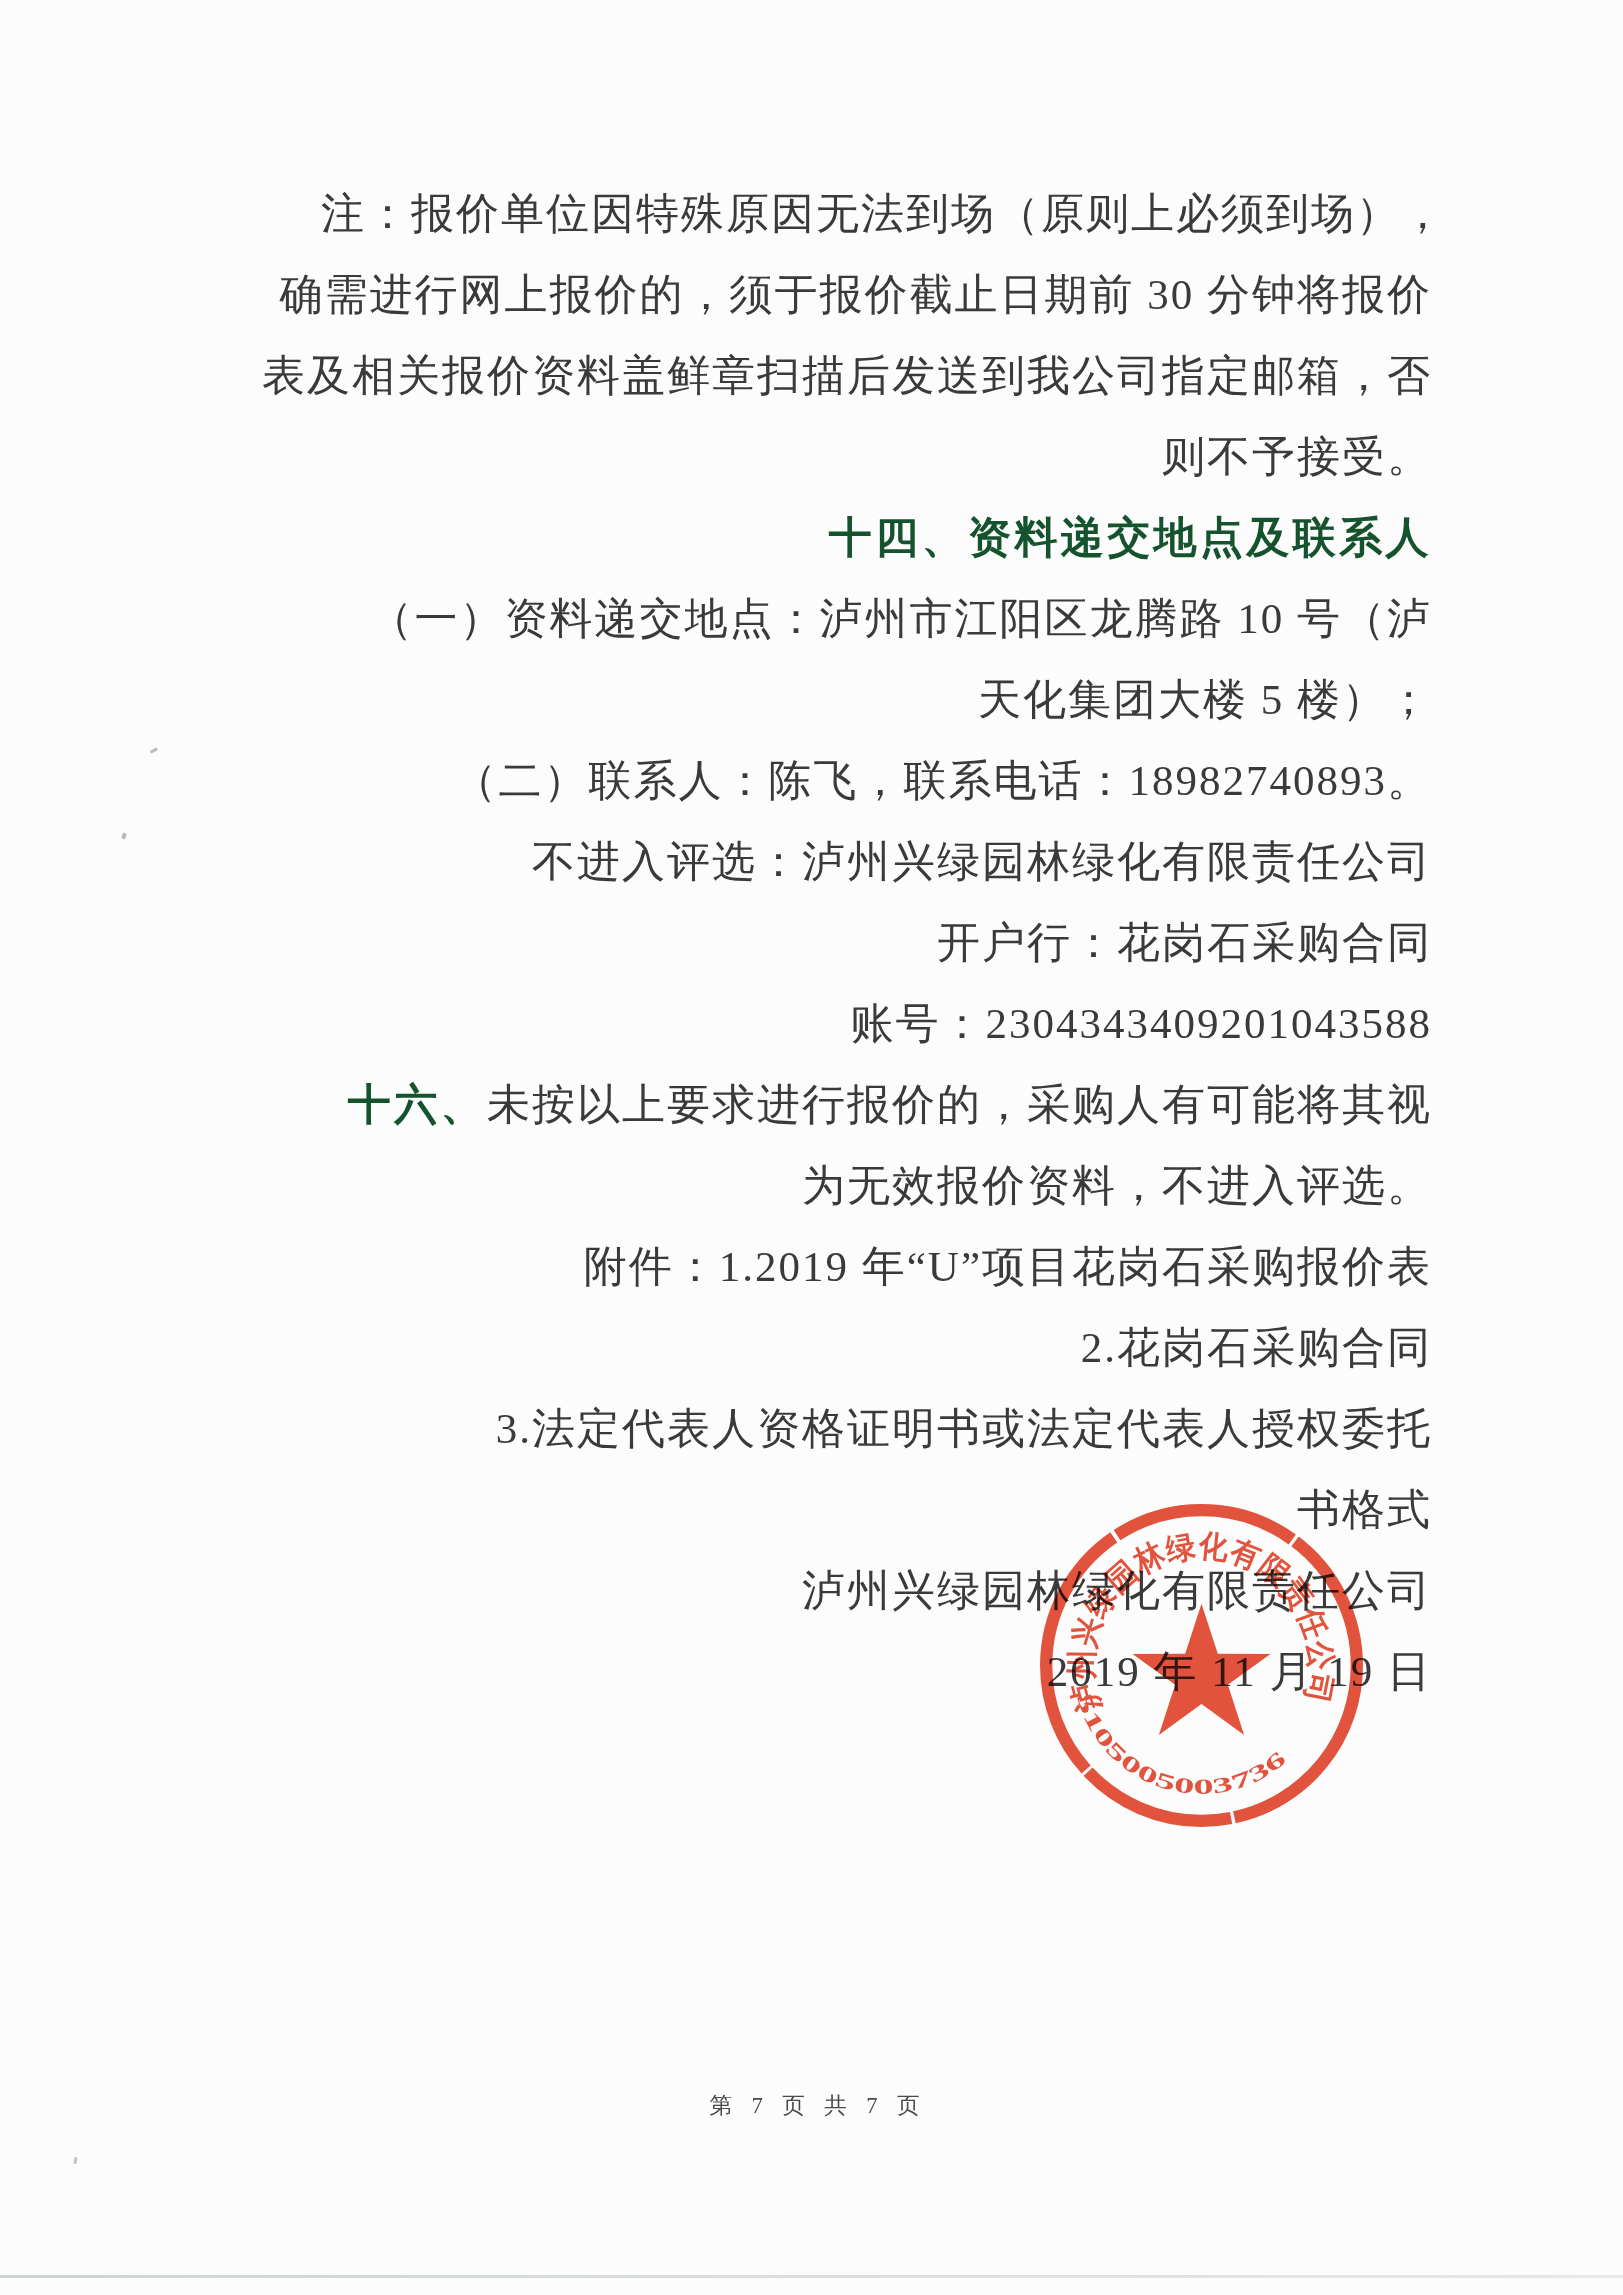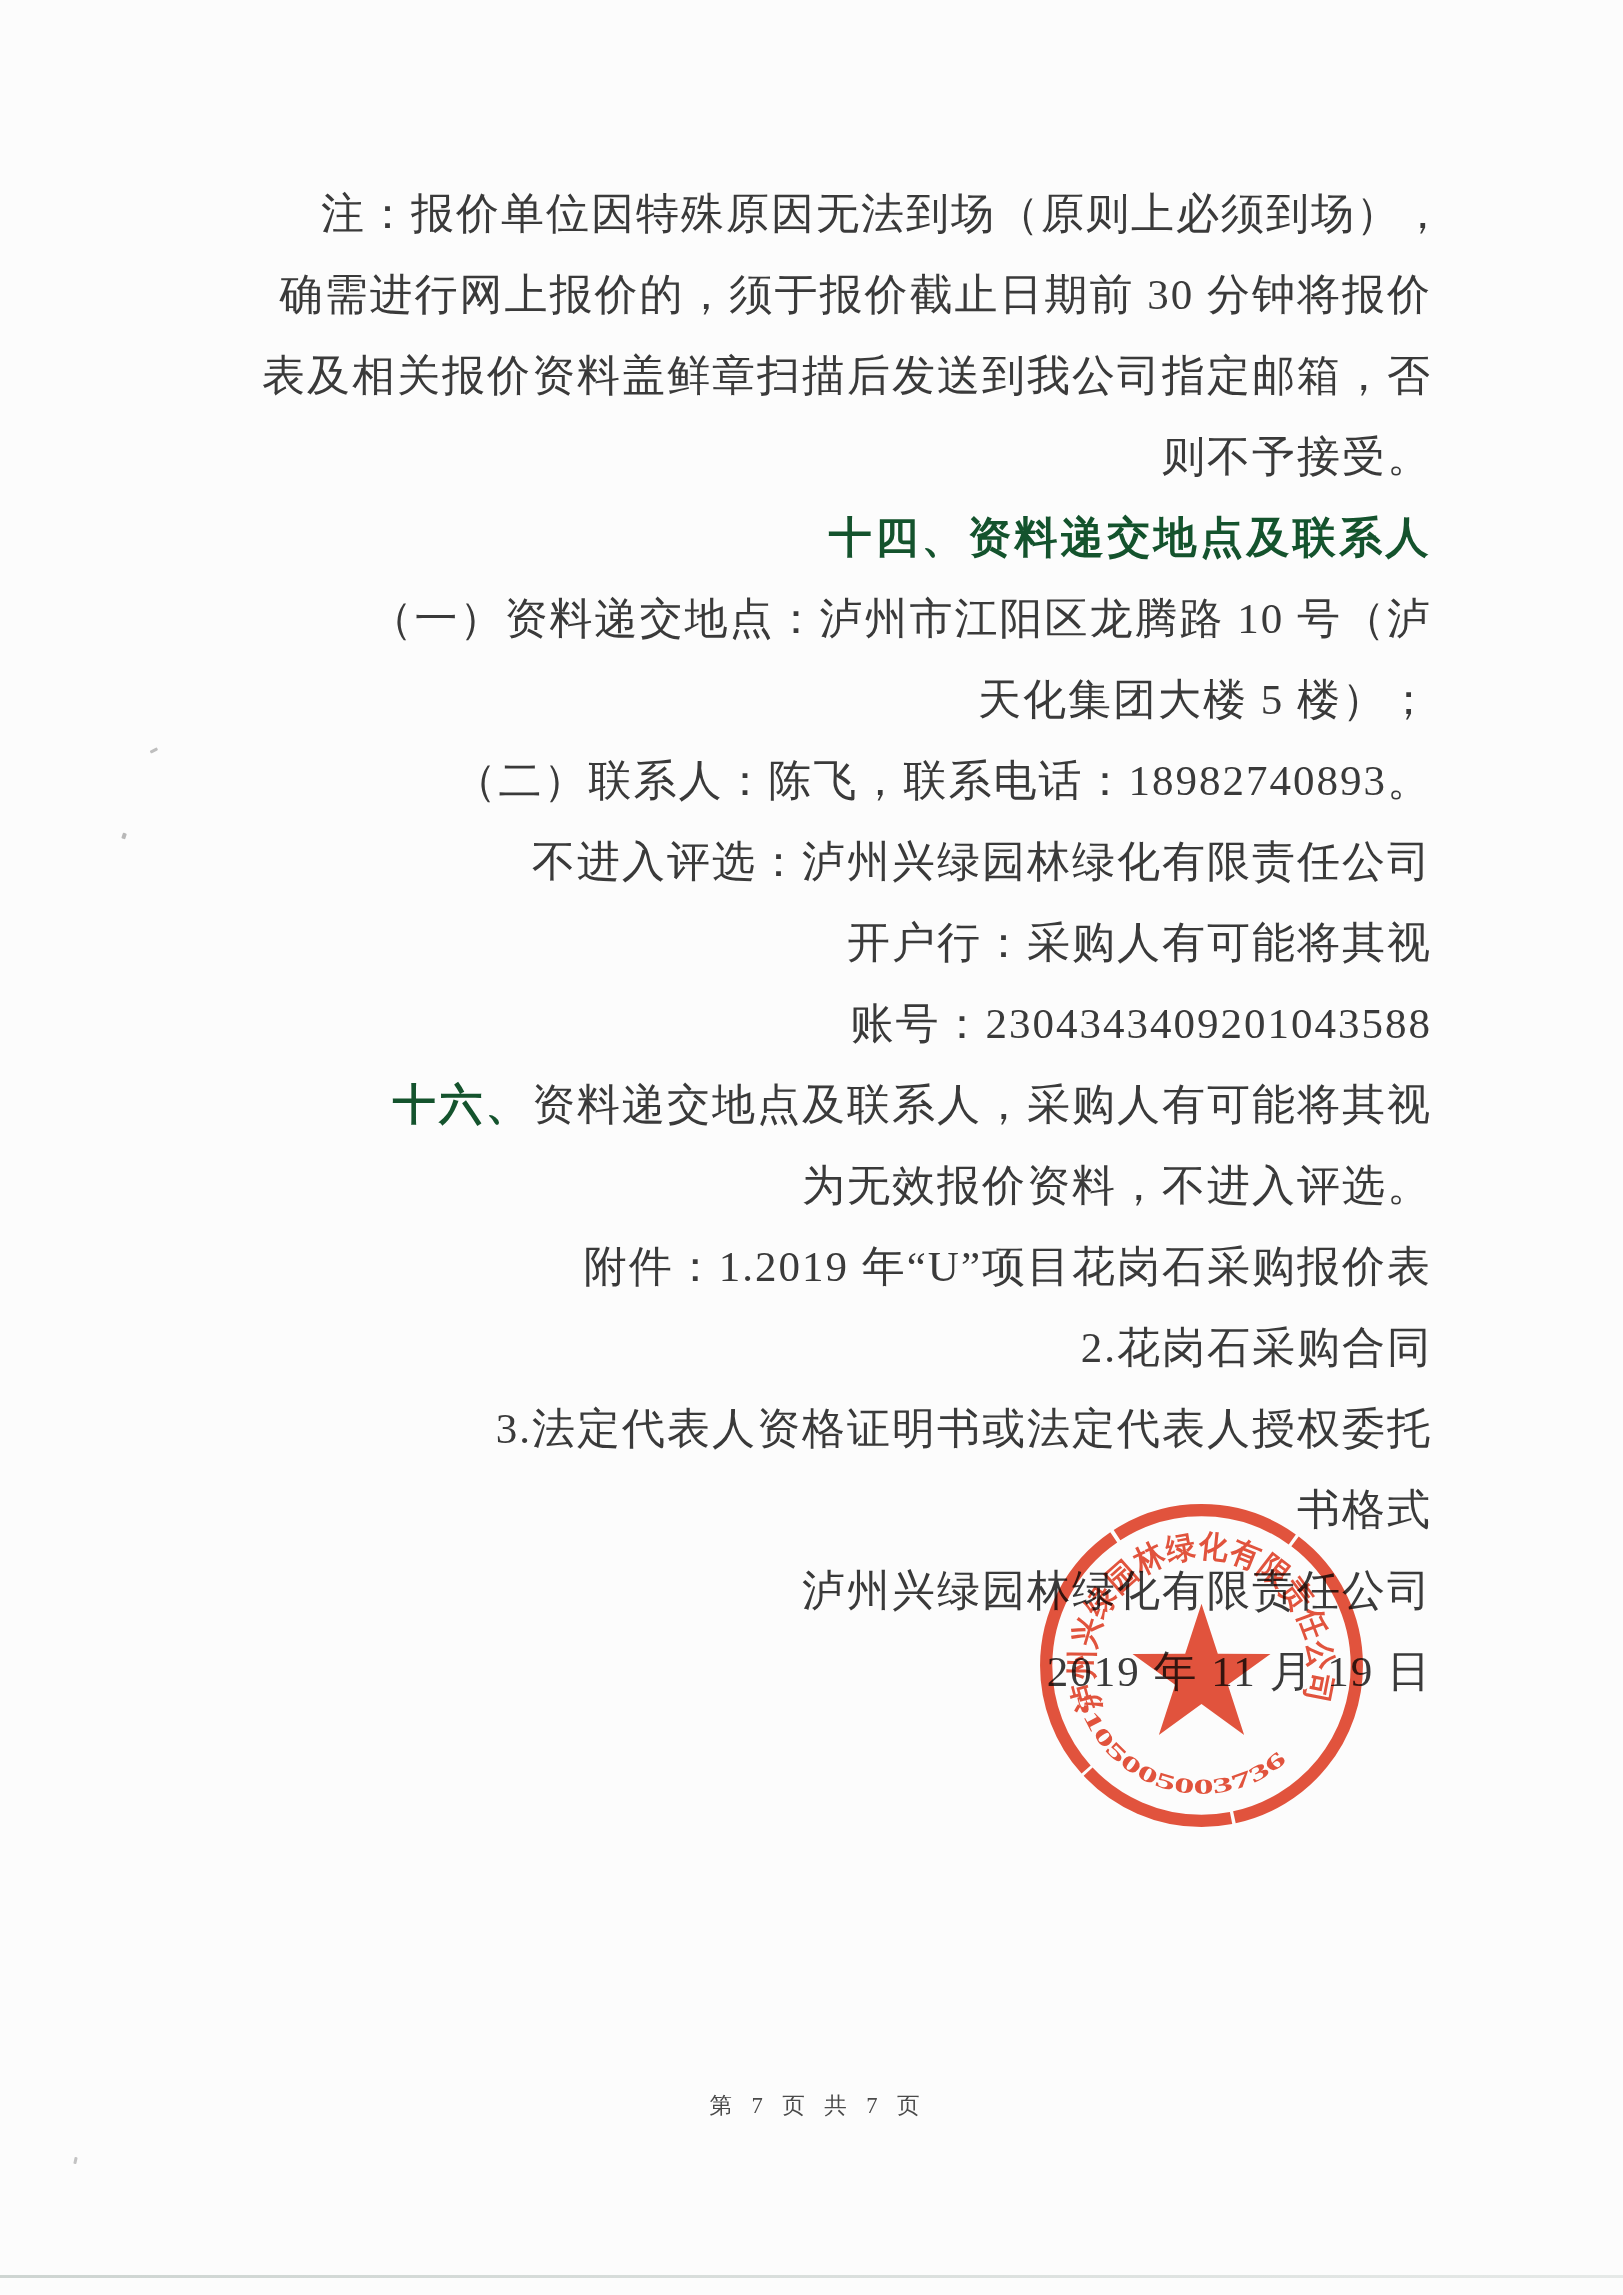--- a/index.html
+++ b/index.html
@@ -49,24 +49,24 @@
   <div class="line">确需进行网上报价的，须于报价截止日期前 30 分钟将报价</div>
   <div class="line">表及相关报价资料盖鲜章扫描后发送到我公司指定邮箱，否</div>
   <div class="line">则不予接受。</div>
 
   <div class="line ind heading">十四、资料递交地点及联系人</div>
   <div class="line ind">（一）资料递交地点：泸州市江阳区龙腾路 10 号（泸</div>
   <div class="line">天化集团大楼 5 楼）；</div>
   <div class="line ind">（二）联系人：陈飞，联系电话：18982740893。</div>
 
   <div class="line ind">不进入评选：泸州兴绿园林绿化有限责任公司</div>
-  <div class="line ind">开户行：采购人有可能将其视</div>
+  <div class="line ind">开户行：花岗石采购合同</div>
   <div class="line ind">账号：2304343409201043588</div>
 
-  <div class="line ind"><span class="heading">十六、</span><span>资料递交地点及联系人，采购人有可能将其视</span></div>
+  <div class="line ind"><span class="heading">十六、</span><span>未按以上要求进行报价的，采购人有可能将其视</span></div>
   <div class="line">为无效报价资料，不进入评选。</div>
 
   <div class="line ind">附件：1.2019 年“U”项目花岗石采购报价表</div>
   <div class="line att">2.花岗石采购合同</div>
   <div class="line att">3.法定代表人资格证明书或法定代表人授权委托</div>
   <div class="line">书格式</div>
 
   <div class="line sig-company">泸州兴绿园林绿化有限责任公司</div>
   <div class="line sig-date">2019 年 11 月 19 日</div>
 </div>

